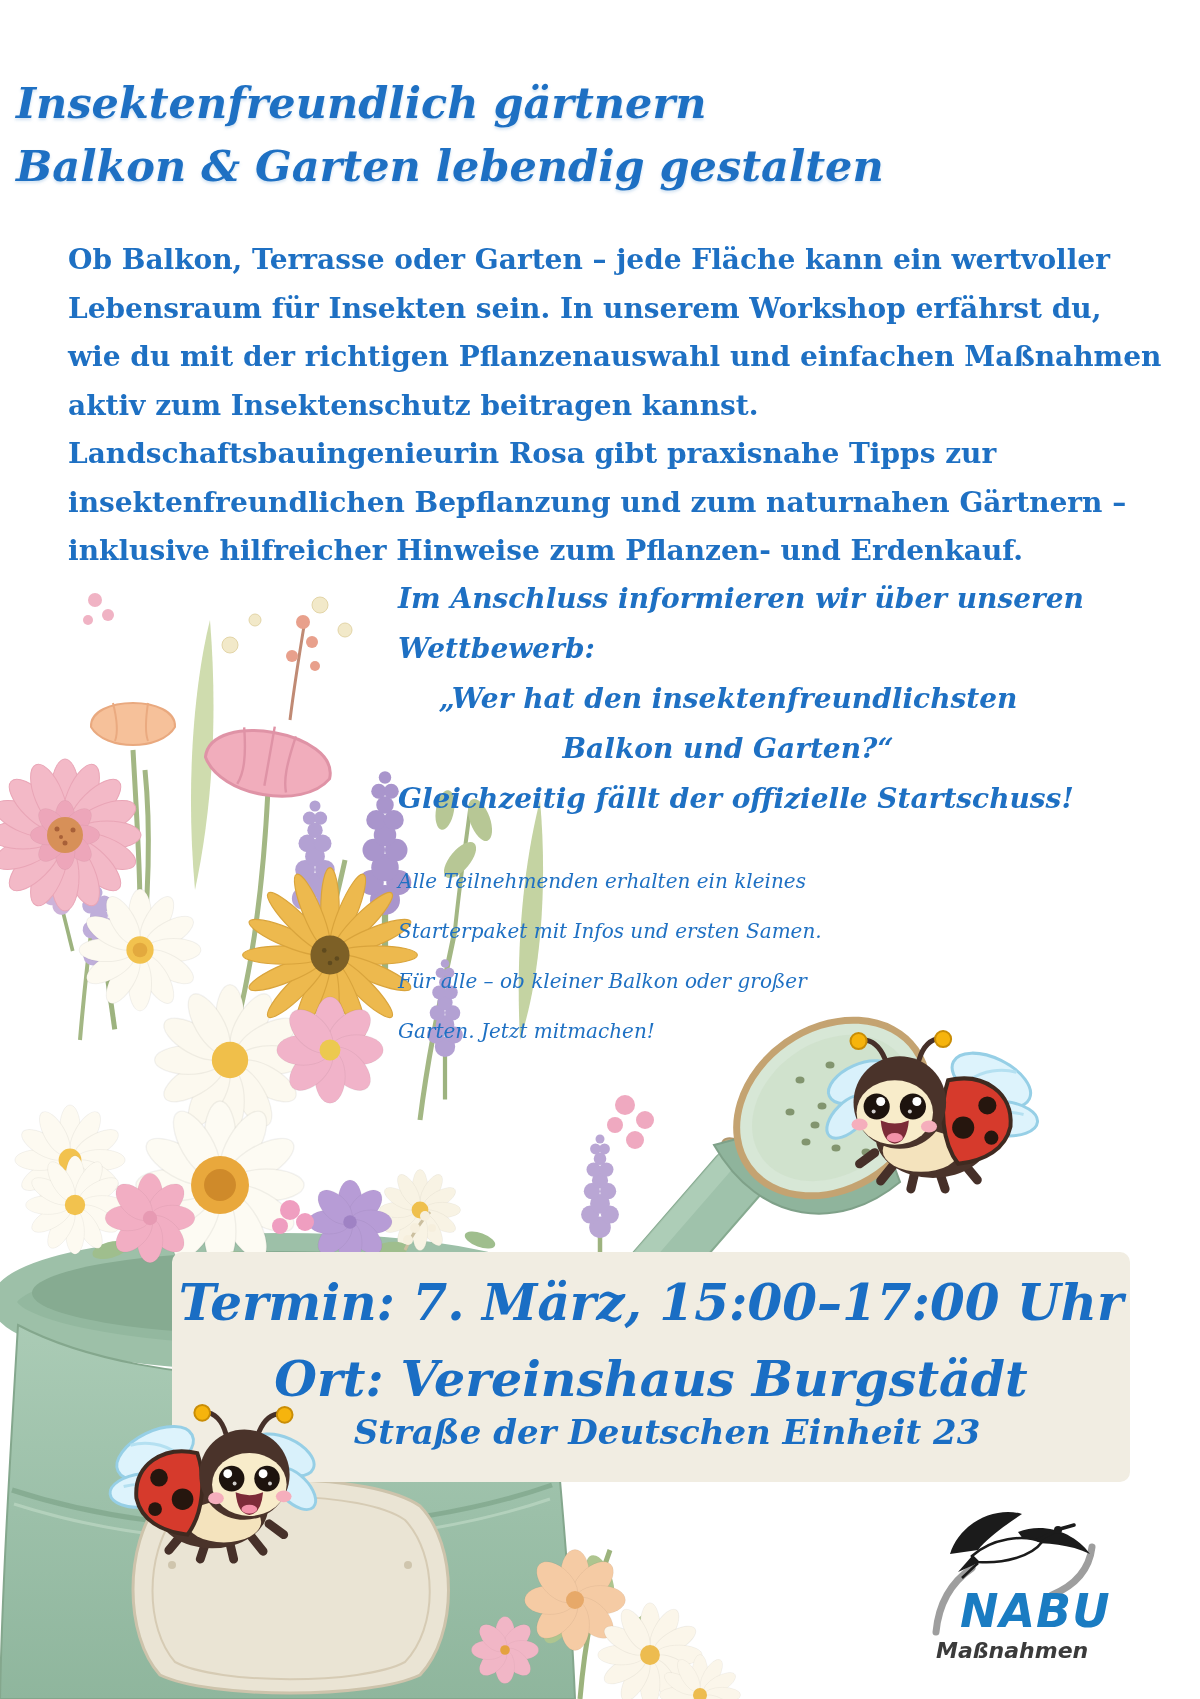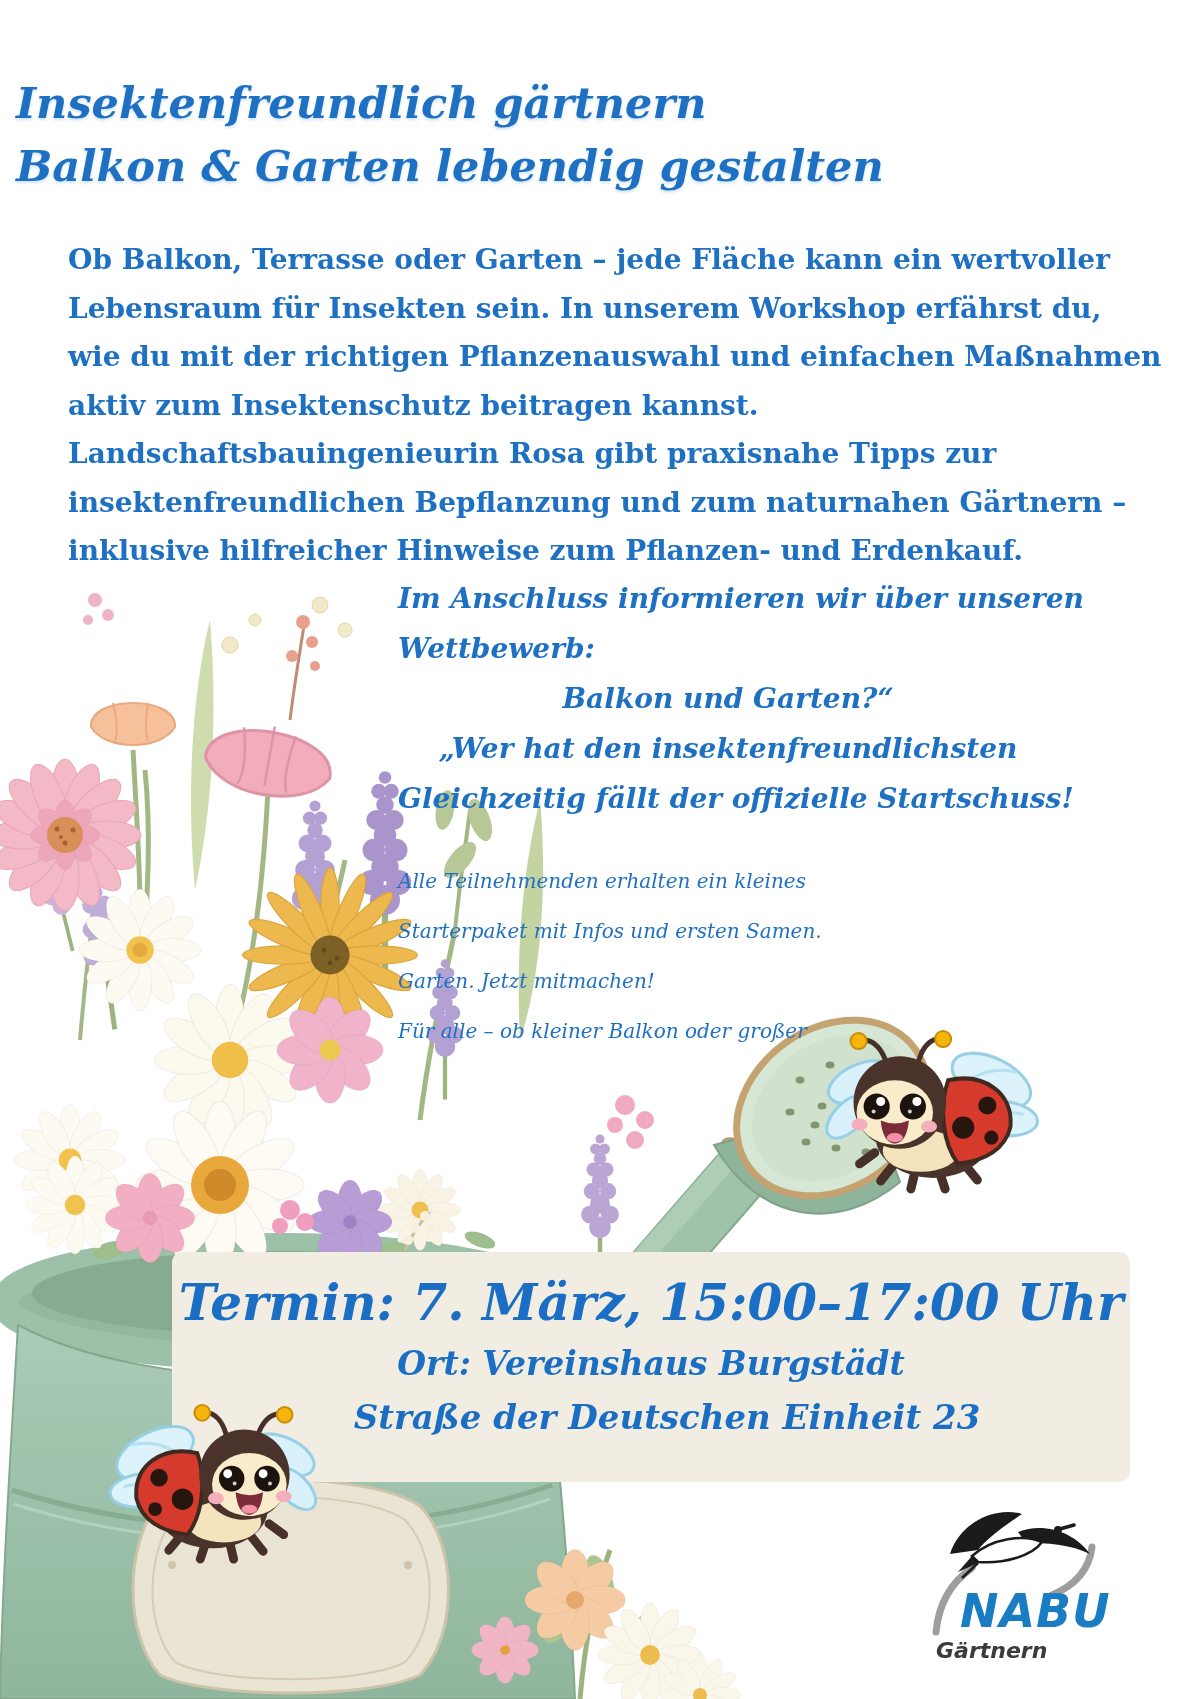--- a/index.html
+++ b/index.html
@@ -47,21 +47,21 @@
 
   
   .banner{
     left:172px;top:1252px;width:958px;height:230px;background:var(--banner-bg);
     border-radius:10px;z-index:3;text-align:center;
   }
   .banner div{
     font-weight:bold;font-style:italic;color:#1a6ec4;white-space:nowrap;
   }
   .banner .l1{font-size:50px;line-height:62px;margin-top:20px;}
-  .banner .l2{font-size:33px;line-height:60px;}
+  .banner .l2{font-size:49px;line-height:60px;margin-top:15px;}
   .banner .l3{font-size:34px;line-height:46px;padding-left:32px;}
 
   
   .illu{left:0;top:560px;width:940px;height:1139px;z-index:1;}
   .bee{z-index:5;}
   .bee-tr{left:820px;top:1030px;width:222px;height:166px;transform:scaleX(-1);}
   .bee-bl{left:106px;top:1404px;width:216px;height:162px;}
 
   
   .nabu{left:912px;top:1492px;width:250px;height:190px;z-index:4;}
@@ -93,30 +93,30 @@
   <div>wie du mit der richtigen Pflanzenauswahl und einfachen Maßnahmen</div>
   <div>aktiv zum Insektenschutz beitragen kannst.</div>
   <div>Landschaftsbauingenieurin Rosa gibt praxisnahe Tipps zur</div>
   <div>insektenfreundlichen Bepflanzung und zum naturnahen Gärtnern –</div>
   <div>inklusive hilfreicher Hinweise zum Pflanzen- und Erdenkauf.</div>
 </div>
 
 <div class="abs announce">
   <div>Im Anschluss informieren wir über unseren</div>
   <div>Wettbewerb:</div>
+  <div class="q">„Wer hat den insektenfreundlichsten</div>
   <div class="q">Balkon und Garten?“</div>
-  <div class="q">„Wer hat den insektenfreundlichsten</div>
   <div>Gleichzeitig fällt der offizielle Startschuss!</div>
 </div>
 
 <div class="abs participation">
   <div>Alle Teilnehmenden erhalten ein kleines</div>
   <div>Starterpaket mit Infos und ersten Samen.</div>
+  <div>Für alle – ob kleiner Balkon oder großer</div>
   <div>Garten. Jetzt mitmachen!</div>
-  <div>Für alle – ob kleiner Balkon oder großer</div>
 </div>
 
 <svg class="abs illu" viewBox="0 0 940 1139" xmlns="http://www.w3.org/2000/svg" aria-hidden="true">
   <defs>
     <linearGradient id="canG" x1="0" y1="0" x2="0" y2="1">
       <stop offset="0" stop-color="#aacbb5"></stop>
       <stop offset="0.5" stop-color="#9cc0a9"></stop>
       <stop offset="1" stop-color="#8fb69d"></stop>
     </linearGradient>
     <g id="daisy12">
@@ -443,14 +443,14 @@
     <path d="M60,76 Q28,98 24,140" stroke="#9e9e9e" stroke-width="7" fill="none" stroke-linecap="round"></path>
     <path d="M38,62 C48,30 84,14 110,22 C94,33 76,45 66,58 Z" fill="#1b1b1b"></path>
     <path d="M106,40 C132,30 162,40 178,62 C158,52 134,51 114,51 Z" fill="#1b1b1b"></path>
     <path d="M60,64 C80,46 112,42 130,50 C120,64 92,72 66,70 Z" fill="#ffffff" stroke="#1b1b1b" stroke-width="2.5"></path>
     <path d="M126,48 L148,37 L162,33" stroke="#1b1b1b" stroke-width="3.5" fill="none" stroke-linecap="round"></path>
     <circle cx="146" cy="38" r="4" fill="#1b1b1b"></circle>
     <path d="M60,64 L46,80 L66,71 Z" fill="#1b1b1b"></path>
     <path d="M66,71 L50,86" stroke="#1b1b1b" stroke-width="2.5"></path>
   </svg>
   <div class="nabu-word">NABU</div>
-  <div class="nabu-chapter">Gärtnern</div>
+  <div class="nabu-chapter">Maßnahmen</div>
 </div>
 
 </body></html>

